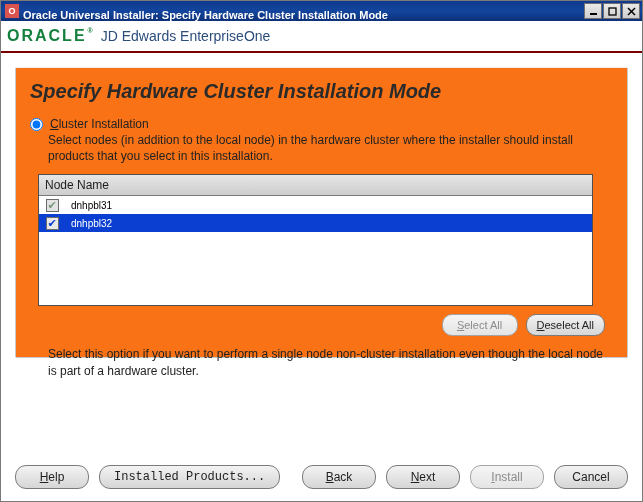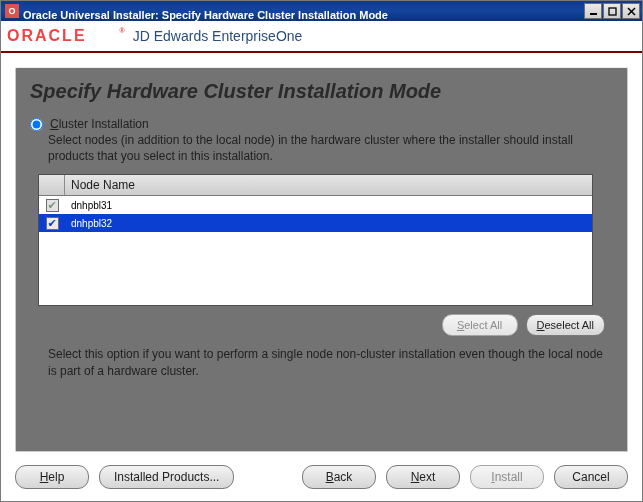--- a/index.html
+++ b/index.html
@@ -70,29 +70,28 @@
   
   .brandbar {
     height: 30px;
     display: flex;
     align-items: center;
     border-bottom: 2px solid #7a0000;
     padding-left: 6px;
     background: #fff;
   }
   .oracle-logo {
-    color: #ef4444;
+    color: #15803d;
     font-family: Arial, sans-serif;
     font-weight: bold;
     font-size: 16px;
     letter-spacing: 2px;
     margin-right: 8px;
     display: flex;
     align-items: center;
-    gap: 32px;
   }
   .oracle-logo sub {
     font-size: 7px;
     letter-spacing: 0;
     margin-left: 1px;
     vertical-align: top;
     position: relative;
     top: -6px;
   }
   .jd-text {
@@ -102,26 +101,26 @@
   }
   
   .content-area {
     flex: 1;
     position: relative;
     background: #fff;
     padding: 14px 14px 0 14px;
     box-sizing: border-box;
   }
   .content-inset {
-    background: #737373;
+    background: #f97316;
     border: 1px solid #c9c9c9;
     border-top-color: #eee;
     border-radius: 2px;
     padding: 12px 14px 14px 14px;
-    height: 385px;
+    height: 291px;
     box-sizing: border-box;
   }
   h1.page-title {
     margin: 0 0 14px 0;
     font-size: 20px;
     font-weight: bold;
     font-style: italic;
     color: #2a2a2a;
     font-family: Arial, sans-serif;
   }
@@ -151,20 +150,21 @@
     box-sizing: border-box;
     background: #fff;
     display: flex;
     flex-direction: column;
   }
   .thead {
     display: flex;
     height: 20px;
     background: linear-gradient(#e6e6e6,#cdcdcd);
     border-bottom: 1px solid #7a7a7a;
+    flex-direction: column;
   }
   .th-check {
     width: 26px;
     border-right: 1px solid #8d8d8d;
     box-sizing: border-box;
   }
   .th-name {
     flex: 1;
     padding-left: 6px;
     line-height: 20px;
@@ -253,21 +253,21 @@
     border-radius: 11px;
     background: linear-gradient(#f3f3f3,#d6d6d6);
     font-size: 12px;
     display: inline-flex;
     align-items: center;
     justify-content: center;
     padding: 0 14px;
     color: #222;
     box-sizing: border-box;
   }
-  .bbtn.wide { min-width: 130px; }
+  .bbtn.wide { min-width: 130px; font-family: Liberation Mono, monospace; }
   .bbtn.disabled { color: #8c8c8c; border-color:#a4a4a4; background: linear-gradient(#f5f5f5,#e4e4e4); }
   .bbtn .ul { text-decoration: underline; }
   input[type=radio] { margin:0 2px 0 0; }
 </style>
 </head>
 <body>
 
 <div class="window">
 
   <div class="titlebar">

